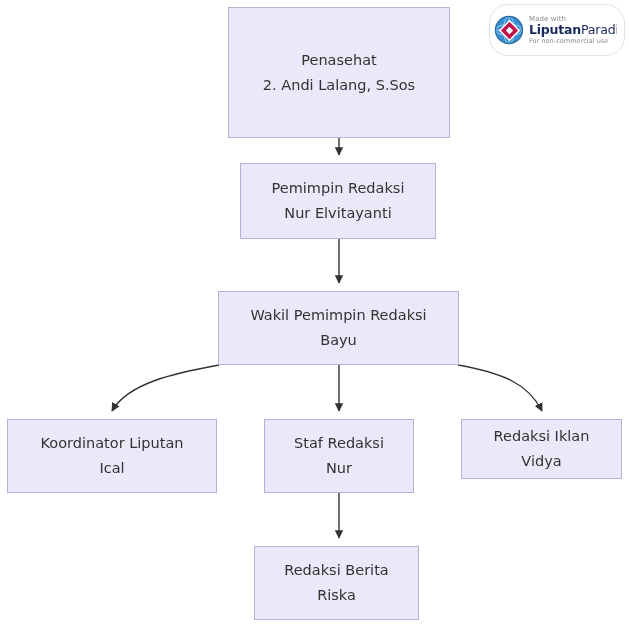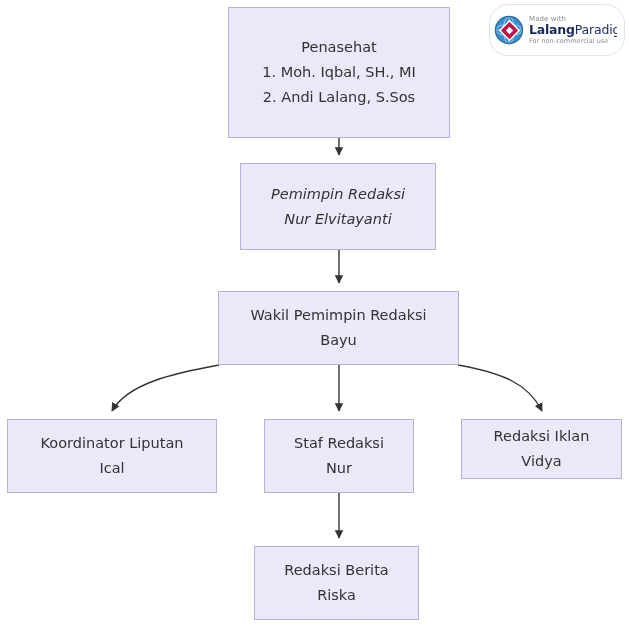--- a/index.html
+++ b/index.html
@@ -111,25 +111,24 @@
 
     <path d="M 339 365 L 339 411" stroke="#333333" stroke-width="1.4" fill="none" marker-end="url(#arrow)"></path>
 
     <path d="M 458 365 C 502 373, 528 383, 542 411" stroke="#333333" stroke-width="1.4" fill="none" marker-end="url(#arrow)"></path>
 
     <path d="M 339 493 L 339 538" stroke="#333333" stroke-width="1.4" fill="none" marker-end="url(#arrow)"></path>
   </svg>
 
   <div class="node" style="left:228px; top:7px; width:222px; height:131px;">
     <span class="line">Penasehat</span>
-    <span class="line">1. Moh. Iqbal, SH., MI</span>
     <span class="line">2. Andi Lalang, S.Sos</span>
   </div>
 
-  <div class="node" style="left:240px; top:163px; width:196px; height:87px;font-style:italic;">
+  <div class="node" style="left:240px; top:163px; width:196px; height:76px;">
     <span class="line">Pemimpin Redaksi</span>
     <span class="line">Nur Elvitayanti</span>
   </div>
 
   <div class="node" style="left:218px; top:291px; width:241px; height:74px;">
     <span class="line">Wakil Pemimpin Redaksi</span>
     <span class="line">Bayu</span>
   </div>
 
   <div class="node" style="left:7px; top:419px; width:210px; height:74px;">
@@ -165,18 +164,18 @@
         <circle cx="15" cy="15" r="13.5" fill="none" stroke="#2a6ea6" stroke-width="1.4"></circle>
         <g transform="translate(15.5,15.5) rotate(45)">
           <rect x="-7.6" y="-7.6" width="15.2" height="15.2" fill="#ffffff"></rect>
           <rect x="-6.1" y="-6.1" width="12.2" height="12.2" fill="#c0134a"></rect>
           <rect x="-2.6" y="-2.6" width="5.2" height="5.2" fill="#ffffff"></rect>
         </g>
       </svg>
     </div>
     <div id="wm-text">
       <div class="wm-made">Made with</div>
-      <div class="wm-brand"><b>Lalang</b><span>Paradigm</span></div>
+      <div class="wm-brand"><b>Liputan</b><span>Paradigm</span></div>
       <div class="wm-nc">For non-commercial use</div>
     </div>
   </div>
 
 </div>
 
 </body></html>

